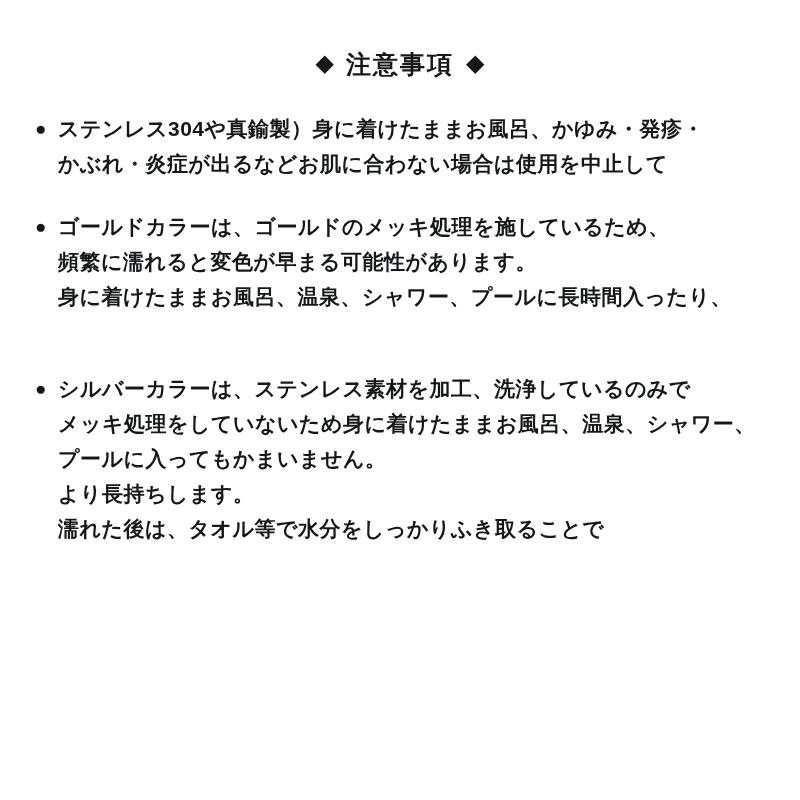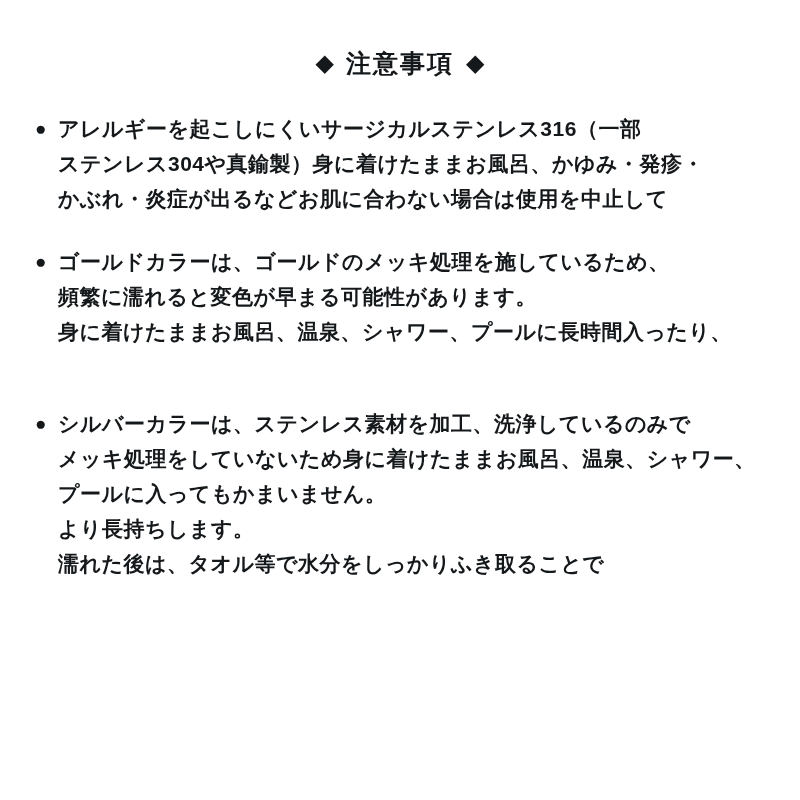--- a/index.html
+++ b/index.html
@@ -19,21 +19,20 @@
     margin-bottom: 33px;
     display: flex;
     justify-content: center;
     align-items: center;
     gap: 12px;
     font-size: 25px;
     line-height: 28px;
   }
   .title-text {
     letter-spacing: 2px;
-    font-family: Liberation Serif, serif;
   }
   .diamond {
     font-size: 24px;
     transform: translateY(-1px);
   }
   .section {
     display: flex;
     align-items: flex-start;
     padding-left: 35px;
     padding-right: 30px;
@@ -60,21 +59,20 @@
 
   <div class="title-row">
     <span class="diamond">◆</span>
     <span class="title-text">注意事項</span>
     <span class="diamond">◆</span>
   </div>
 
   <div class="section section-1">
     <span class="bullet">●</span>
     <div class="lines">
-      <div class="line">アレルギーを起こしにくいサージカルステンレス316（一部</div>
       <div class="line">ステンレス304や真鍮製）身に着けたままお風呂、かゆみ・発疹・</div>
       <div class="line">かぶれ・炎症が出るなどお肌に合わない場合は使用を中止して</div>
     </div>
   </div>
 
   <div class="section section-2">
     <span class="bullet">●</span>
     <div class="lines">
       <div class="line">ゴールドカラーは、ゴールドのメッキ処理を施しているため、</div>
       <div class="line">頻繁に濡れると変色が早まる可能性があります。</div>

